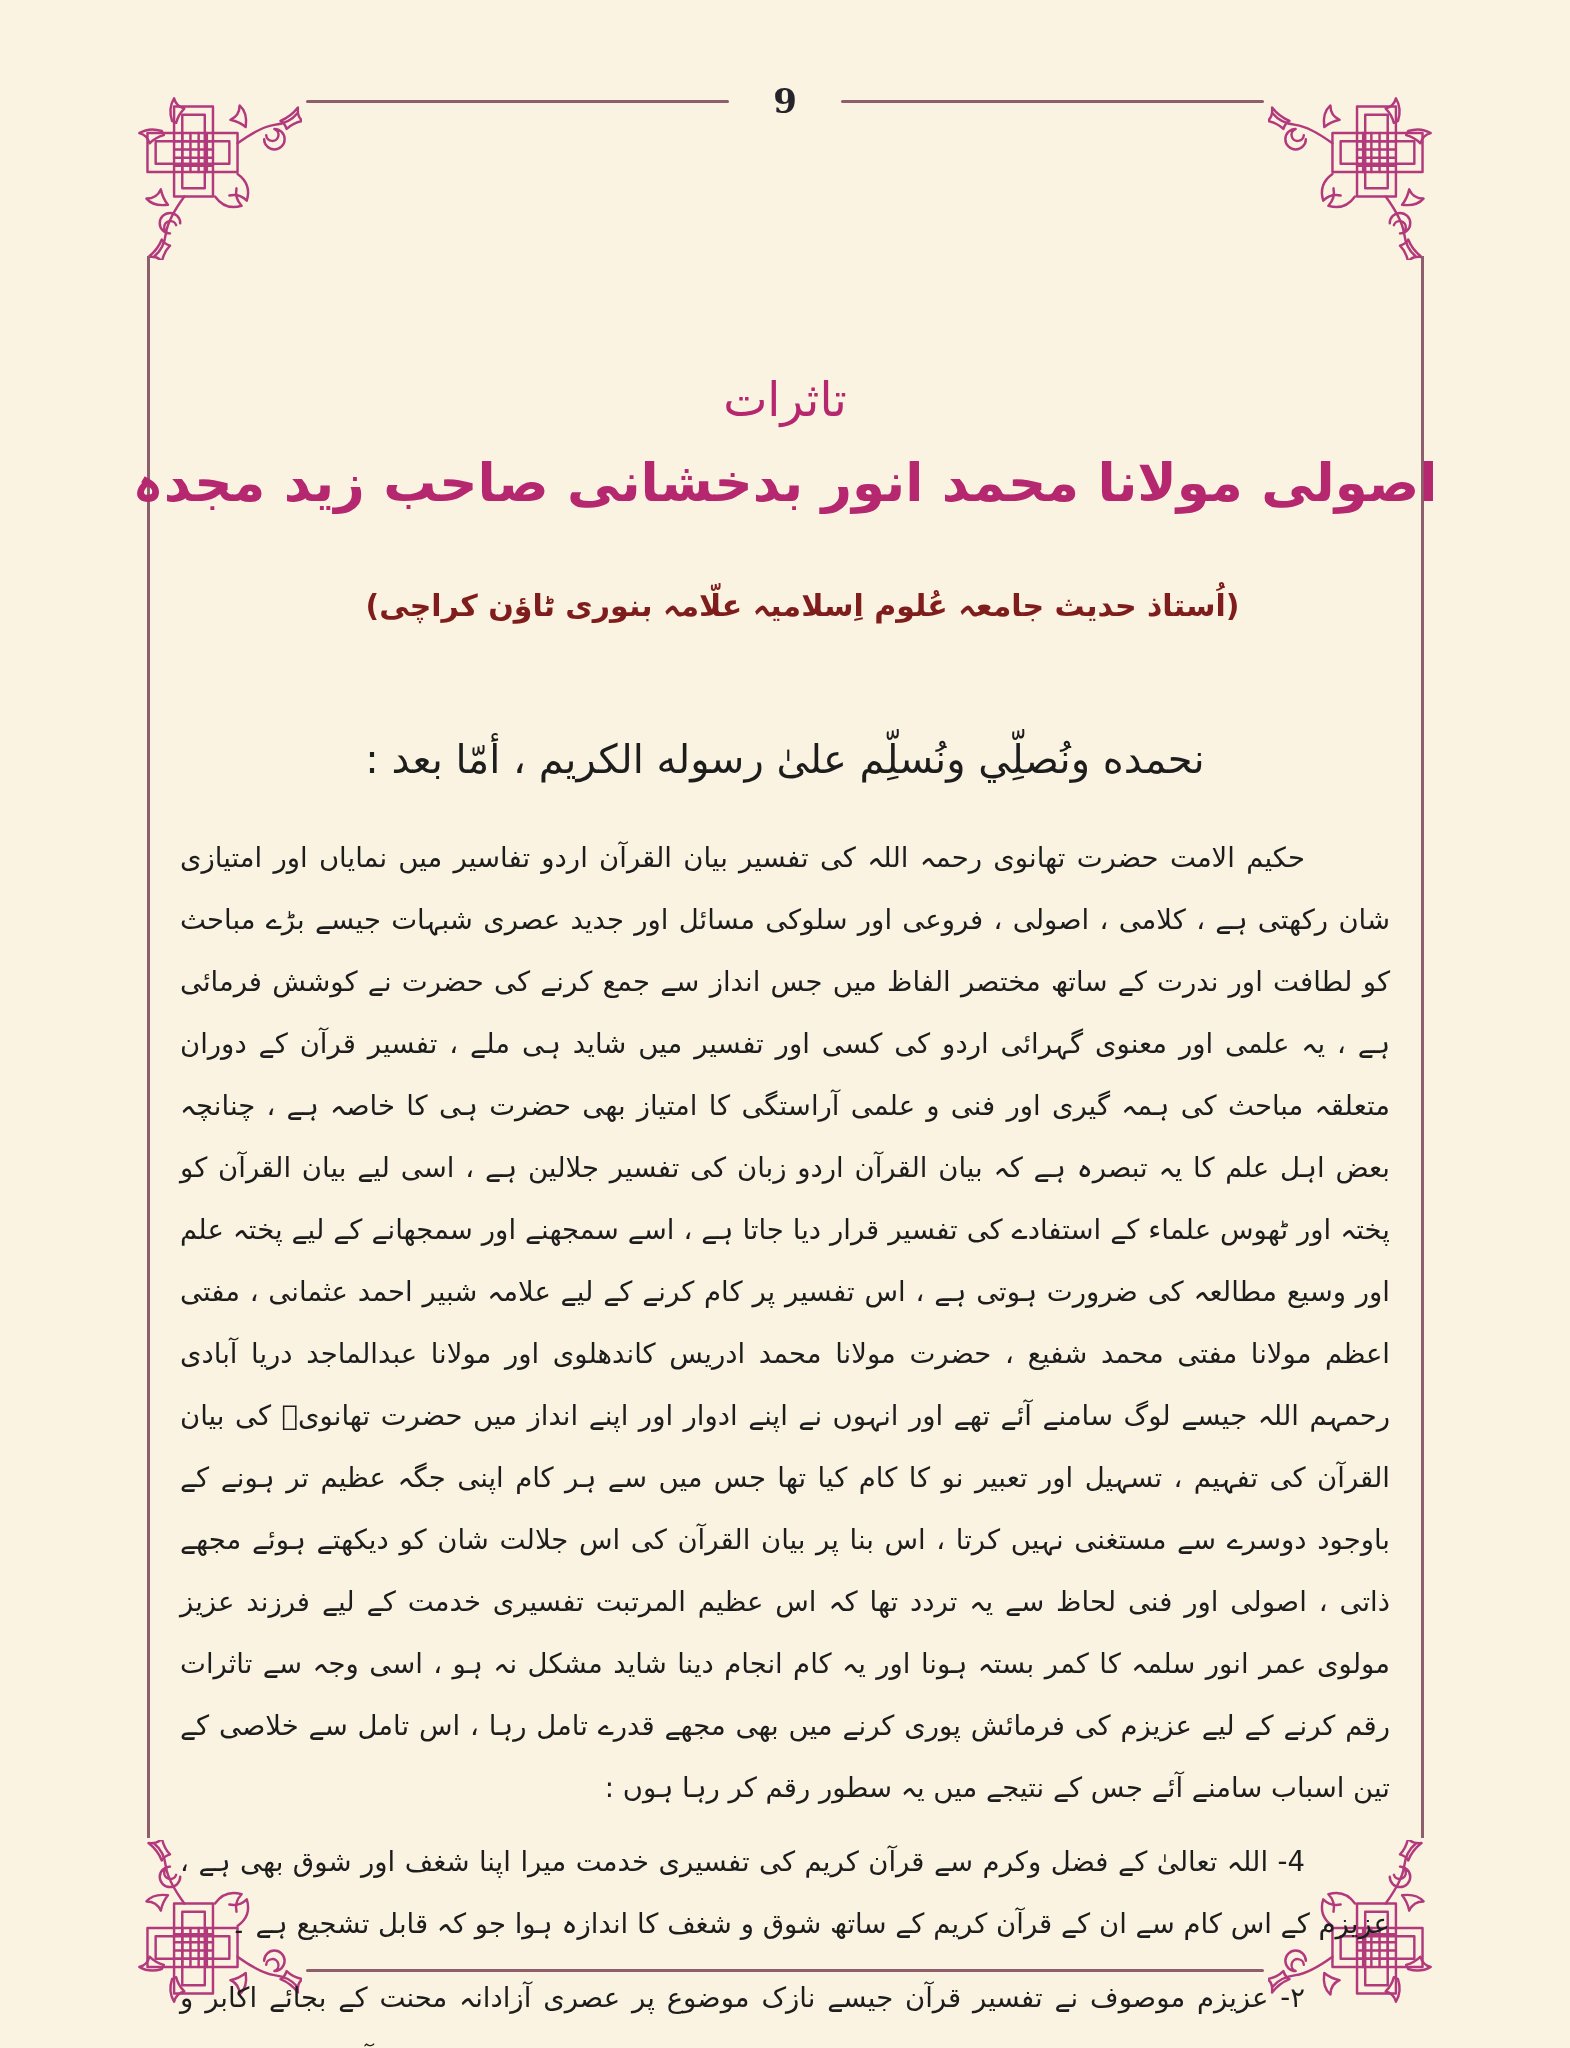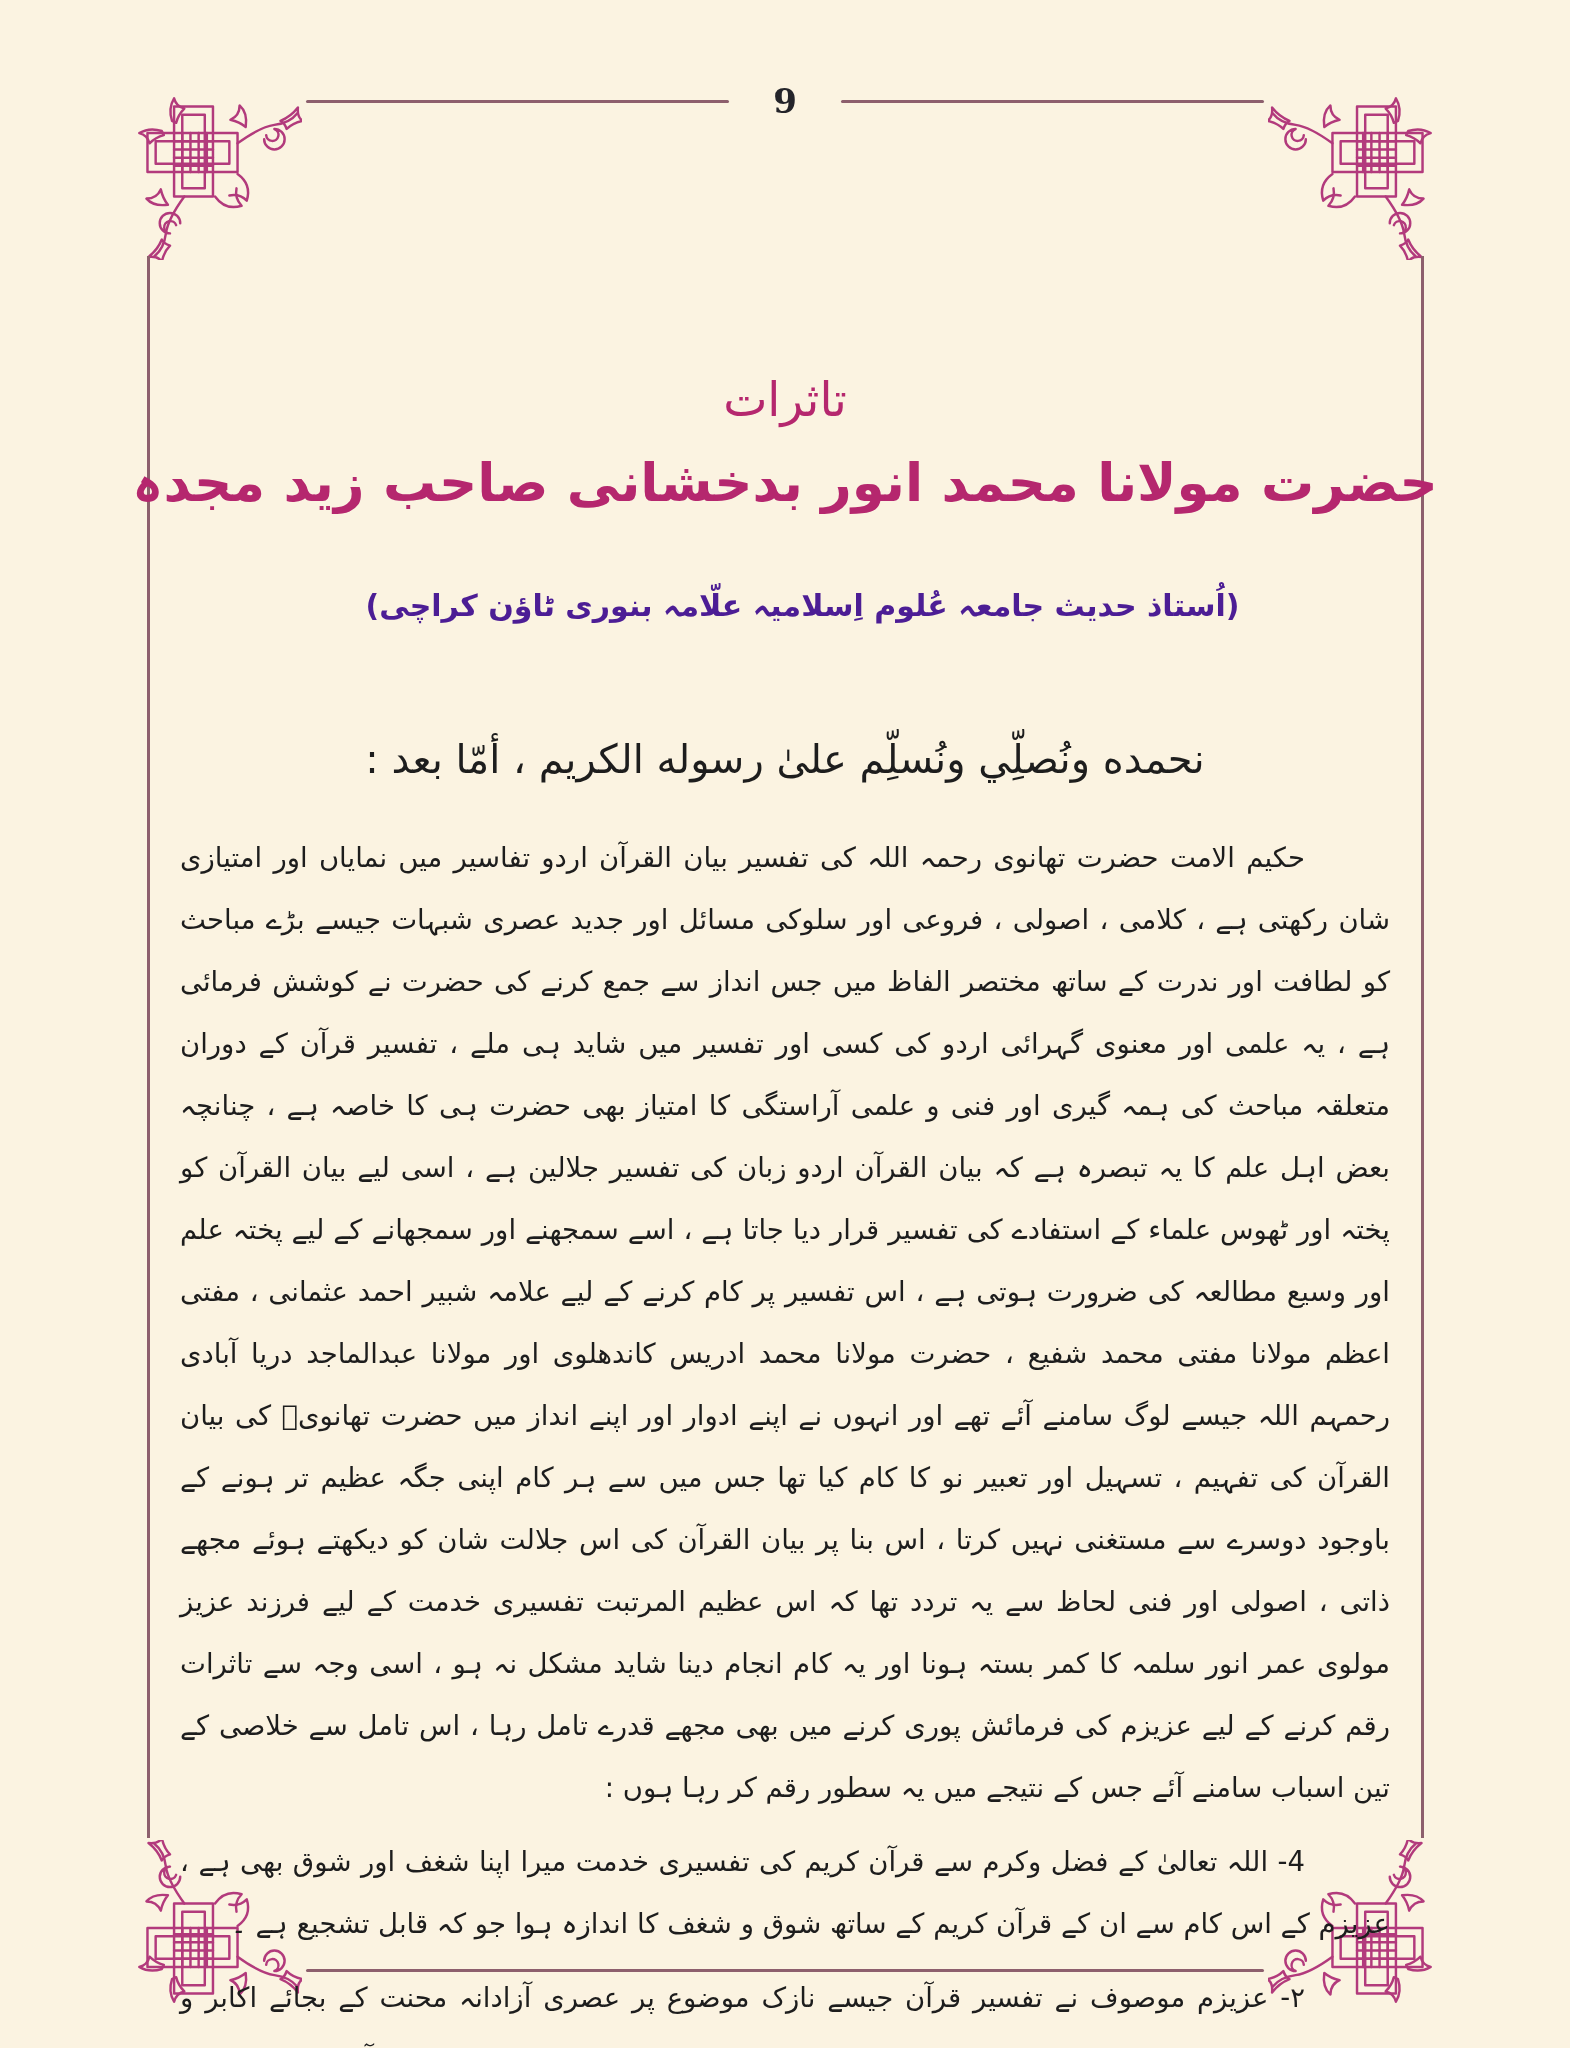--- a/index.html
+++ b/index.html
@@ -37,21 +37,21 @@
   .kicker{
     position:absolute;top:372px;left:0;right:0;text-align:center;
     font-size:47px;font-weight:400;color:#b5276e;
   }
   .main-title{
     position:absolute;top:452px;left:100px;right:100px;text-align:center;
     font-size:53px;font-weight:700;color:#b5276e;
   }
   .subtitle{
     position:absolute;top:588px;left:150px;right:150px;text-align:center;
-    font-size:30px;font-weight:600;color:#4c1d95;margin-left:35px;
+    font-size:30px;font-weight:600;color:#7f1d1d;margin-left:35px;
   }
   .invocation{
     position:absolute;top:736px;left:150px;right:150px;text-align:center;
     font-size:40px;color:#1d1d1d;
   }
   .body-text{
     position:absolute;top:814px;left:168px;right:168px;
     font-size:27.5px;color:#1d1d1d;
   }
   .body-text p{
@@ -108,21 +108,21 @@
     <div class="rule-line"></div>
     <div class="page-number">9</div>
     <div class="rule-line"></div>
   </div>
 
   <div class="side-rule left"></div>
   <div class="side-rule right"></div>
   <div class="bottom-rule"></div>
 
   <div class="kicker rtl">تاثرات</div>
-  <div class="main-title rtl">حضرت مولانا محمد انور بدخشانی صاحب زید مجدہ</div>
+  <div class="main-title rtl">اصولی مولانا محمد انور بدخشانی صاحب زید مجدہ</div>
   <div class="subtitle rtl">(اُستاذ حدیث جامعہ عُلوم اِسلامیہ علّامہ بنوری ٹاؤن کراچی)</div>
   <div class="invocation rtl">نحمده ونُصلِّي ونُسلِّم علىٰ رسوله الكريم ، أمّا بعد :</div>
 
   <div class="body-text rtl">
     <p>حکیم الامت حضرت تھانوی رحمہ اللہ کی تفسیر بیان القرآن اردو تفاسیر میں نمایاں اور امتیازی شان رکھتی ہے ، کلامی ، اصولی ، فروعی اور سلوکی مسائل اور جدید عصری شبہات جیسے بڑے مباحث کو لطافت اور ندرت کے ساتھ مختصر الفاظ میں جس انداز سے جمع کرنے کی حضرت نے کوشش فرمائی ہے ، یہ علمی اور معنوی گہرائی اردو کی کسی اور تفسیر میں شاید ہی ملے ، تفسیر قرآن کے دوران متعلقہ مباحث کی ہمہ گیری اور فنی و علمی آراستگی کا امتیاز بھی حضرت ہی کا خاصہ ہے ، چنانچہ بعض اہل علم کا یہ تبصرہ ہے کہ بیان القرآن اردو زبان کی تفسیر جلالین ہے ، اسی لیے بیان القرآن کو پختہ اور ٹھوس علماء کے استفادے کی تفسیر قرار دیا جاتا ہے ، اسے سمجھنے اور سمجھانے کے لیے پختہ علم اور وسیع مطالعہ کی ضرورت ہوتی ہے ، اس تفسیر پر کام کرنے کے لیے علامہ شبیر احمد عثمانی ، مفتی اعظم مولانا مفتی محمد شفیع ، حضرت مولانا محمد ادریس کاندھلوی اور مولانا عبدالماجد دریا آبادی رحمہم اللہ جیسے لوگ سامنے آئے تھے اور انہوں نے اپنے ادوار اور اپنے انداز میں حضرت تھانویؒ کی بیان القرآن کی تفہیم ، تسہیل اور تعبیر نو کا کام کیا تھا جس میں سے ہر کام اپنی جگہ عظیم تر ہونے کے باوجود دوسرے سے مستغنی نہیں کرتا ، اس بنا پر بیان القرآن کی اس جلالت شان کو دیکھتے ہوئے مجھے ذاتی ، اصولی اور فنی لحاظ سے یہ تردد تھا کہ اس عظیم المرتبت تفسیری خدمت کے لیے فرزند عزیز مولوی عمر انور سلمہ کا کمر بستہ ہونا اور یہ کام انجام دینا شاید مشکل نہ ہو ، اسی وجہ سے تاثرات رقم کرنے کے لیے عزیزم کی فرمائش پوری کرنے میں بھی مجھے قدرے تامل رہا ، اس تامل سے خلاصی کے تین اسباب سامنے آئے جس کے نتیجے میں یہ سطور رقم کر رہا ہوں :</p>
     <p>4- اللہ تعالیٰ کے فضل وکرم سے قرآن کریم کی تفسیری خدمت میرا اپنا شغف اور شوق بھی ہے ، عزیزم کے اس کام سے ان کے قرآن کریم کے ساتھ شوق و شغف کا اندازہ ہوا جو کہ قابل تشجیع ہے ۔</p>
     <p>۲- عزیزم موصوف نے تفسیر قرآن جیسے نازک موضوع پر عصری آزادانہ محنت کے بجائے اکابر و اسلاف کی تفسیری کاوشوں سے اپنا رشتہ اور تعلق جوڑنے کا مظاہرہ کیا جسے تفسیر قرآن کے میدان میں اتباع سلف کا شوق اور التزام سمجھتا ہوں ، عصر حاضر میں اتباع سلف کا یہ التزام یقیناً باعث سعادت ہے ۔</p>
 
   </div>
 

